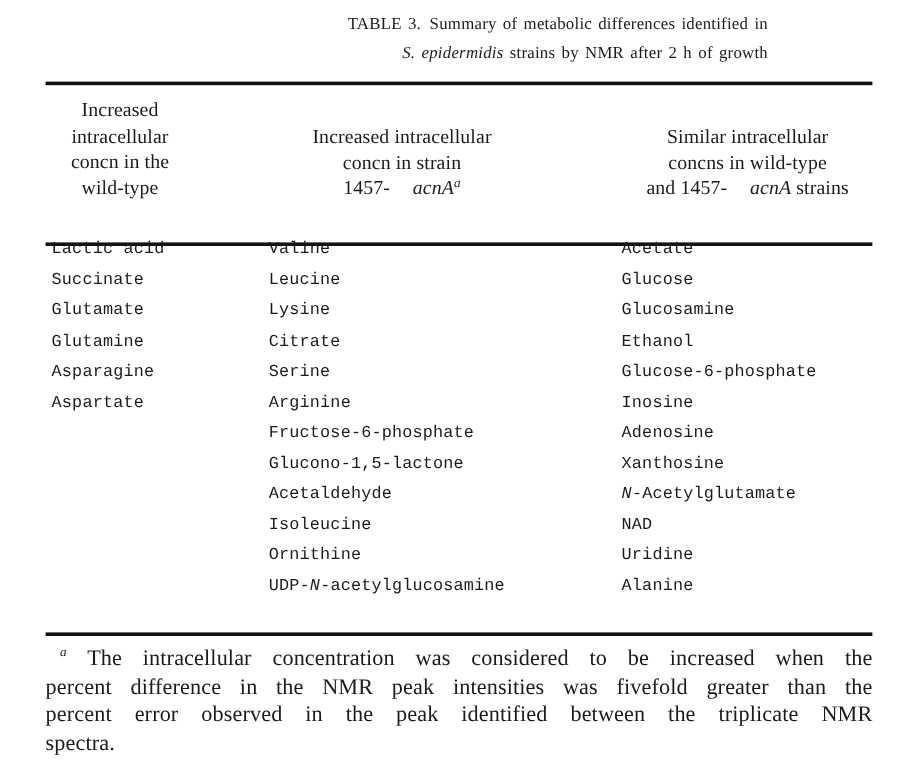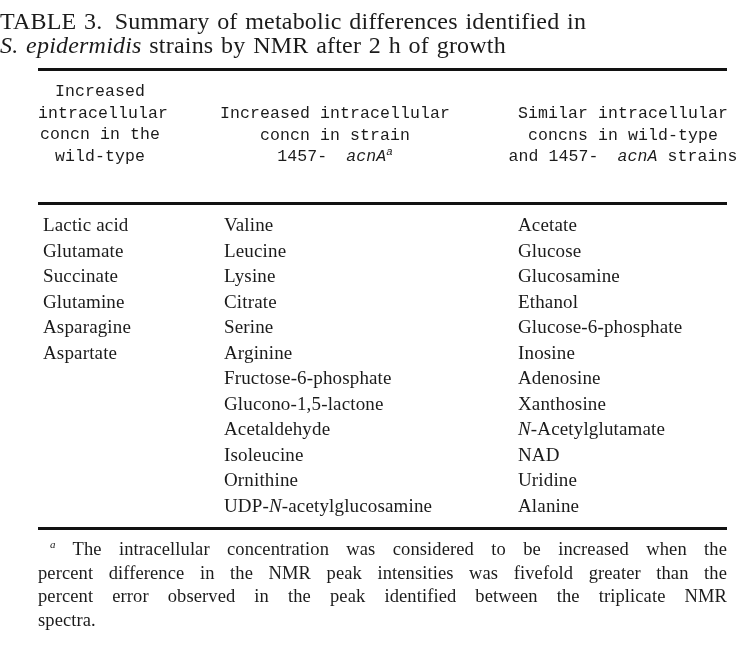--- a/index.html
+++ b/index.html
@@ -5,43 +5,43 @@
   * { margin:0; padding:0; box-sizing:border-box; }
   html,body { width:750px; height:646px; overflow:hidden; }
   body {
     background:#ffffff;
     color:#1b1b1b;
     font-family:"Liberation Serif","DejaVu Serif",serif;
   }
   .page { position:relative; width:750px; height:646px; background:#fff; }
 
   
-  .title { position:absolute; top:9px; left:0; width:640px; text-align:left;
-           font-size:24px; line-height:24px; letter-spacing:0.2px; word-spacing:1.5px; }
+  .title { position:absolute; top:9px; left:0; width:640px; text-align:right;
+           font-size:14px; line-height:24px; letter-spacing:0.2px; word-spacing:1.5px; }
   .title .it { font-style:italic; }
 
   
   .rule { position:absolute; left:38px; width:689px; background:#121212; }
   .rule-top { top:68px; height:3px; }
   .rule-mid { top:202px; height:2.5px; }
   .rule-bottom { top:527px; height:3px; }
 
   
   .hdr { position:absolute; text-align:center; font-size:16.5px; line-height:21.5px;
-         letter-spacing:0.1px;font-family:Liberation Mono, monospace; }
+         letter-spacing:0.1px; }
   .hdr-1 { top:81px;  left:38px;  width:124px; }
   .hdr-2 { top:103px; left:190px; width:290px; }
   .hdr-3 { top:103px; left:508px; width:230px; }
   .hdr i { font-style:italic;margin-left:19px; }
 
   sup.fn { font-size:11px; vertical-align:super; line-height:0; font-style:italic; }
 
   
-  .bodycol { position:absolute; top:212px; font-size:19px; line-height:25.5px;
-             white-space:nowrap; letter-spacing:0.15px; }
+  .bodycol { position:absolute; top:196px; font-size:14px; line-height:25.5px;
+             white-space:nowrap; letter-spacing:0.15px;font-family:Liberation Mono, monospace; }
   .col-1 { left:43px; }
   .col-2 { left:205px;margin-left:19px; }
   .col-3 { left:518px; }
   .bodycol .cell i { font-style:italic; }
 
   
   .footnote { position:absolute; top:538px; left:38px; width:689px;
               font-size:18.5px; line-height:23.5px; letter-spacing:0.1px; }
   .footnote .fline { text-align:justify; text-align-last:justify; }
   .footnote .fline.first { text-indent:12px; }
@@ -75,22 +75,22 @@
   <div class="hdr hdr-3">
     <div>Similar intracellular</div>
     <div>concns in wild-type</div>
     <div><span>and 1457-</span><i>acnA</i><span> strains</span></div>
   </div>
 
   <div class="rule rule-mid"></div>
 
   <div class="bodycol col-1" id="col1">
       <div class="cell"><span>Lactic acid</span></div>
+      <div class="cell"><span>Succinate</span></div>
       <div class="cell"><span>Glutamate</span></div>
-      <div class="cell"><span>Succinate</span></div>
       <div class="cell"><span>Glutamine</span></div>
       <div class="cell"><span>Asparagine</span></div>
       <div class="cell"><span>Aspartate</span></div>
     </div>
   <div class="bodycol col-2" id="col2">
       <div class="cell"><span>Valine</span></div>
       <div class="cell"><span>Leucine</span></div>
       <div class="cell"><span>Lysine</span></div>
       <div class="cell"><span>Citrate</span></div>
       <div class="cell"><span>Serine</span></div>

